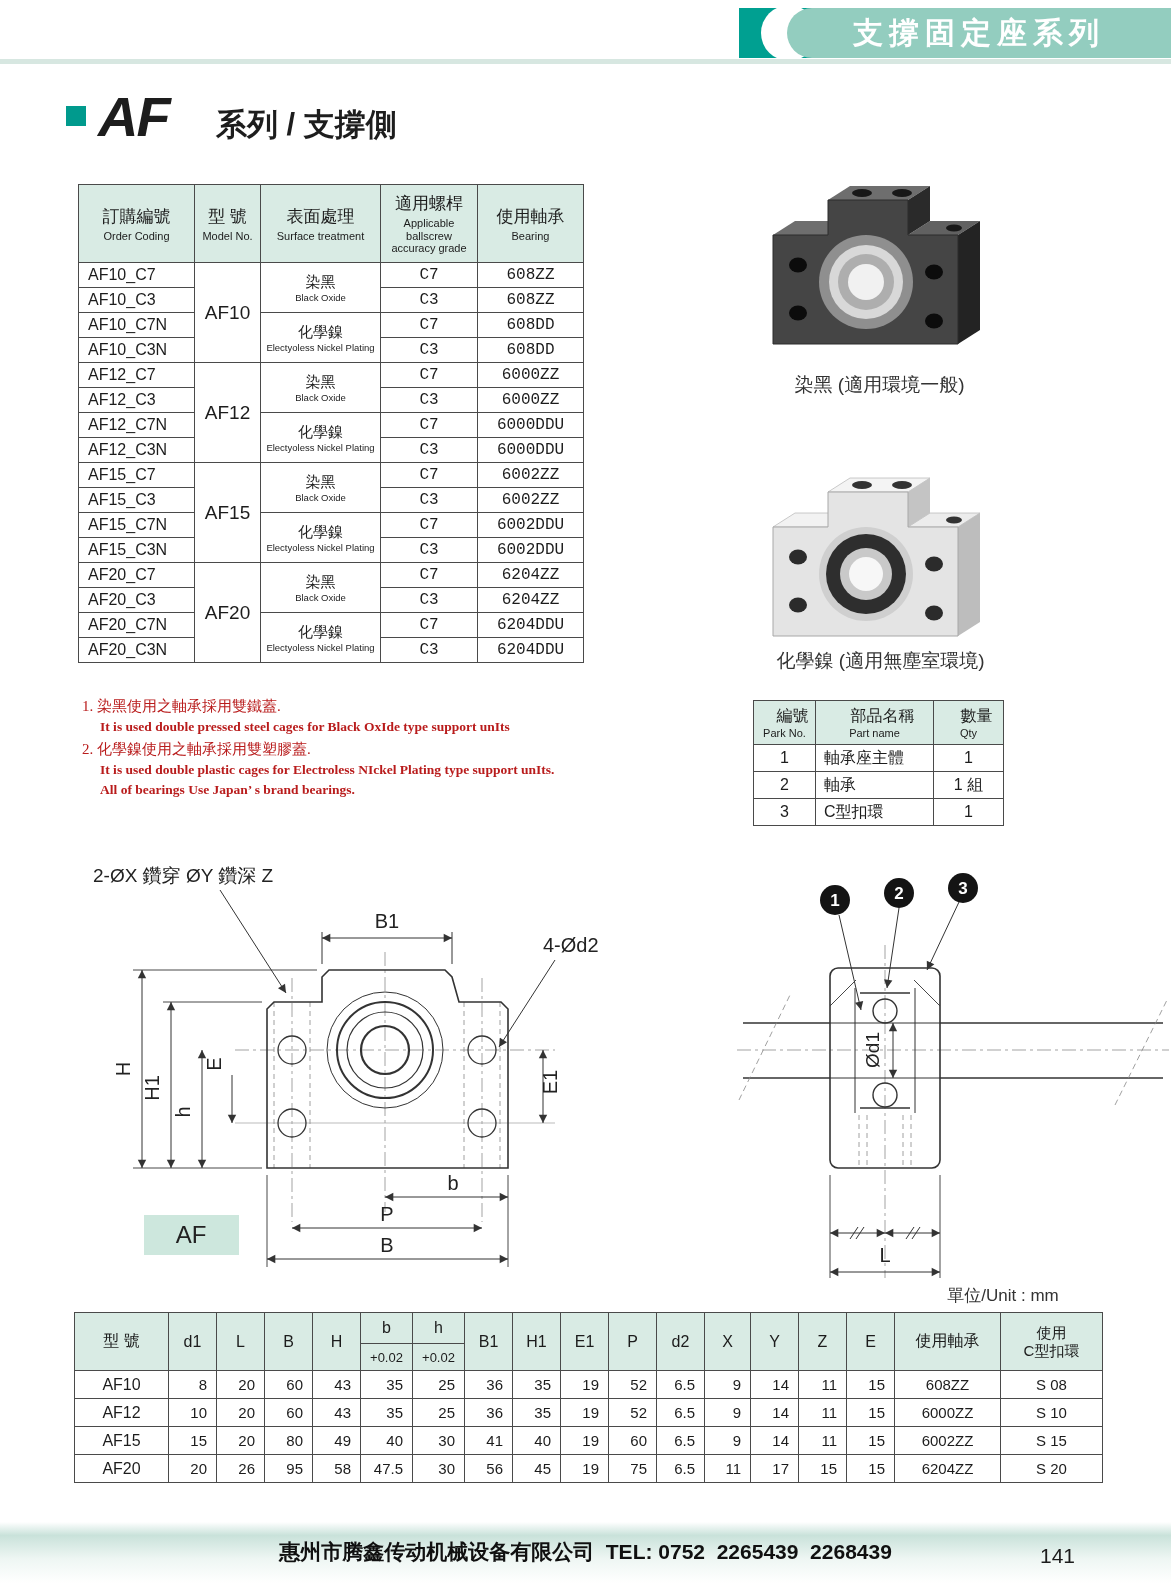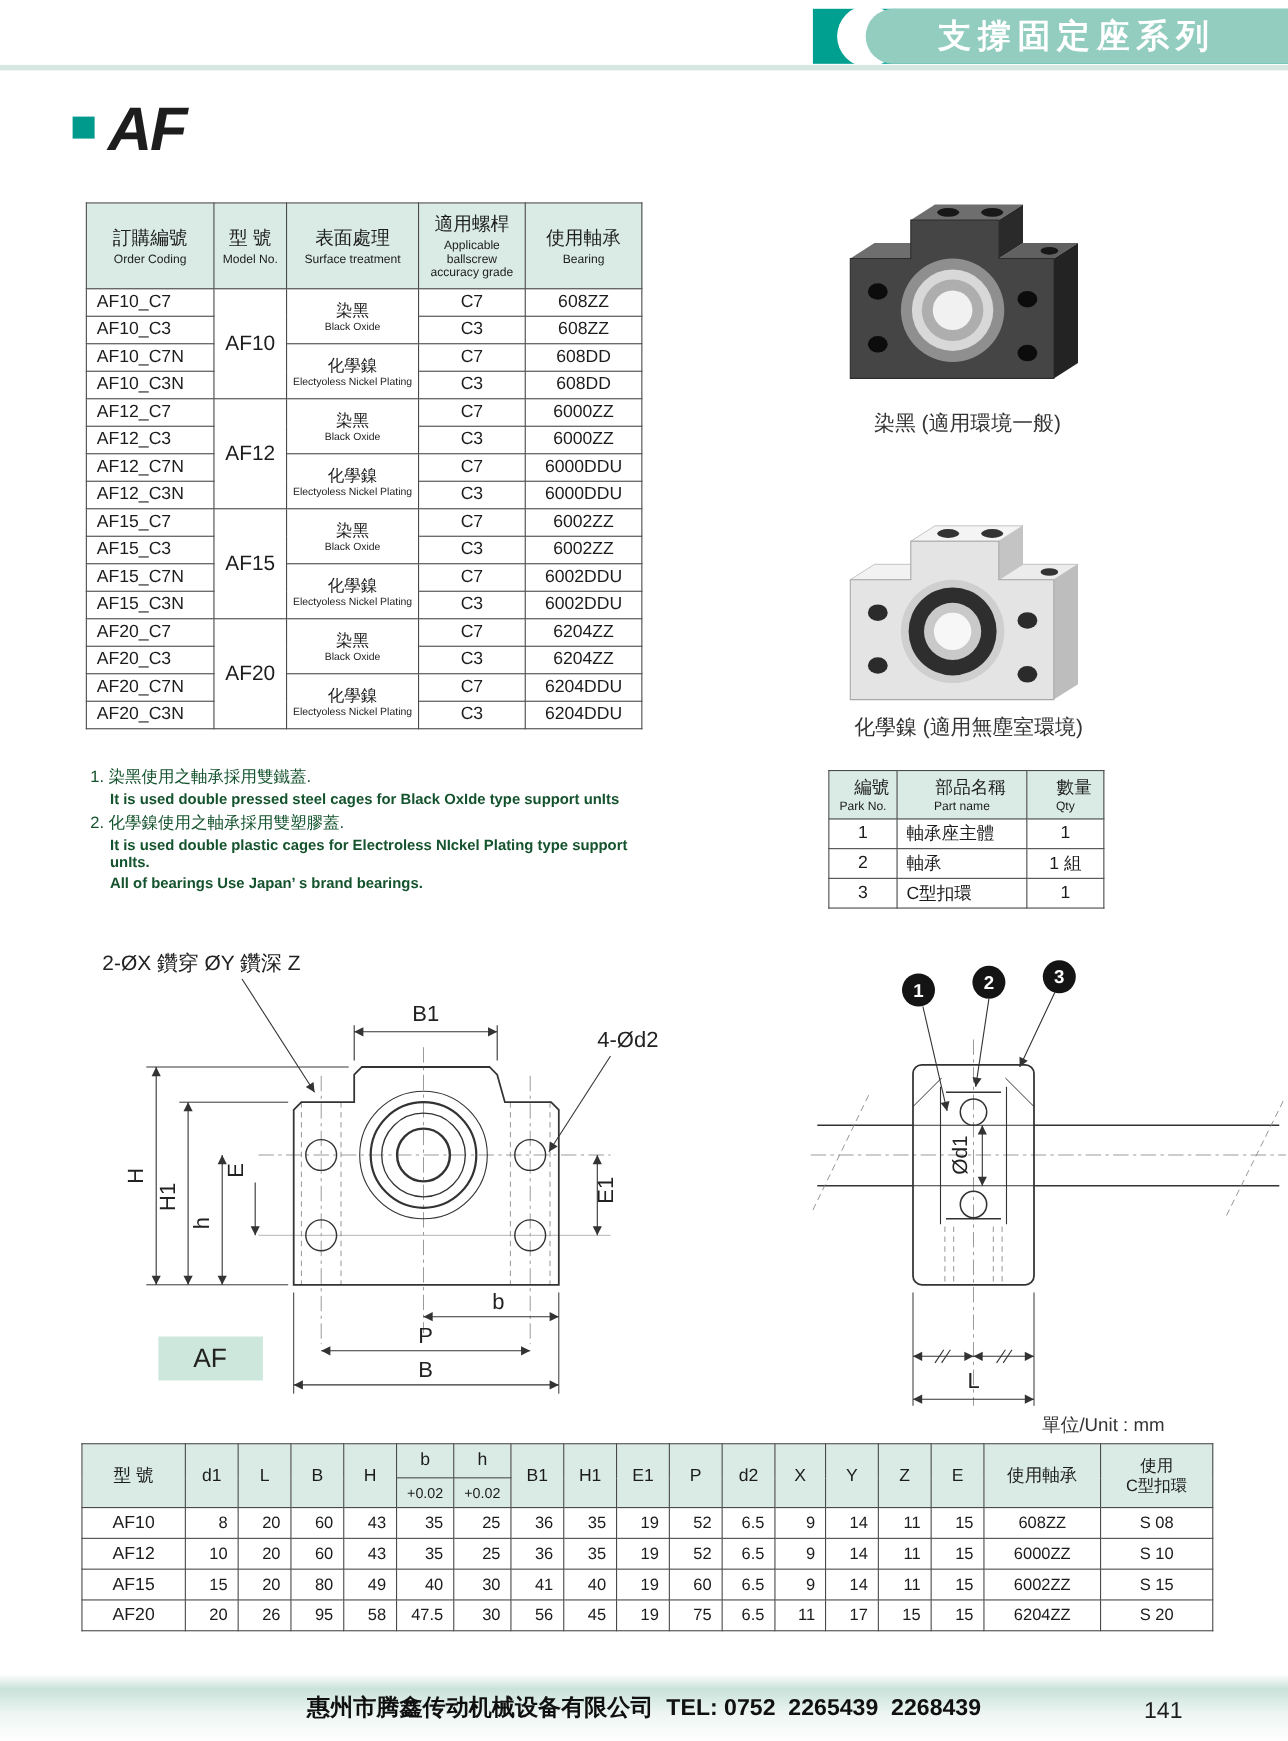--- a/index.html
+++ b/index.html
@@ -29,24 +29,24 @@
   .ot { position:absolute; left:78px; top:184px; width:505px; table-layout:fixed; }
   .ot th { height:78px; vertical-align:middle; text-align:center; padding:2px; }
   .ot th .zh { font-size:17px; }
   .ot th .en { font-size:11px; margin-top:2px; line-height:1.15; }
   .ot td { height:25px; }
   .c-code { font-size:16px; padding-left:9px; }
   .c-model { font-size:19px; text-align:center; }
   .c-treat { text-align:center; vertical-align:middle; }
   .c-treat .t-zh { font-size:15px; }
   .c-treat .t-en { font-size:9.5px; white-space:nowrap; }
-  .c-grade, .c-bear { font-size:16px; text-align:center; }
-
-  
-  .notes { position:absolute; left:82px; top:692px; width:505px; color:#14532d; }
+  .c-grade, .c-bear { font-size:16px; text-align:center;font-family:Liberation Mono, monospace; }
+
+  
+  .notes { position:absolute; left:82px; top:692px; width:505px; color:#b91c1c;font-family:Liberation Serif, serif; }
   .notes .nzh { font-size:15px; margin-top:5px; }
   .notes .nen { font-size:13.5px; font-weight:600; margin:3px 0 4px 18px; }
 
   
   .photo { position:absolute; }
   .caption { position:absolute; text-align:center; font-size:19px; color:#333; }
 
   
   .pt { position:absolute; left:753px; top:700px; width:250px; table-layout:fixed; }
   .pt th { height:44px; text-align:center; vertical-align:middle; }
@@ -88,20 +88,21 @@
 
   <div class="banner-teal"></div>
   <div class="banner-crescent"></div>
   <div class="banner-green">
     <span>支撐固定座系列</span>
   </div>
   <div class="banner-underline"></div>
 
   <div class="title-square"></div>
   <div class="title-af">AF</div>
+  <div class="title-rest">系列 / 支撐側</div>
 
   <table class="ot">
     <colgroup>
         <col style="width:116px">
         <col style="width:66px">
         <col style="width:120px">
         <col style="width:97px">
         <col style="width:106px">
       </colgroup>
     <thead>

